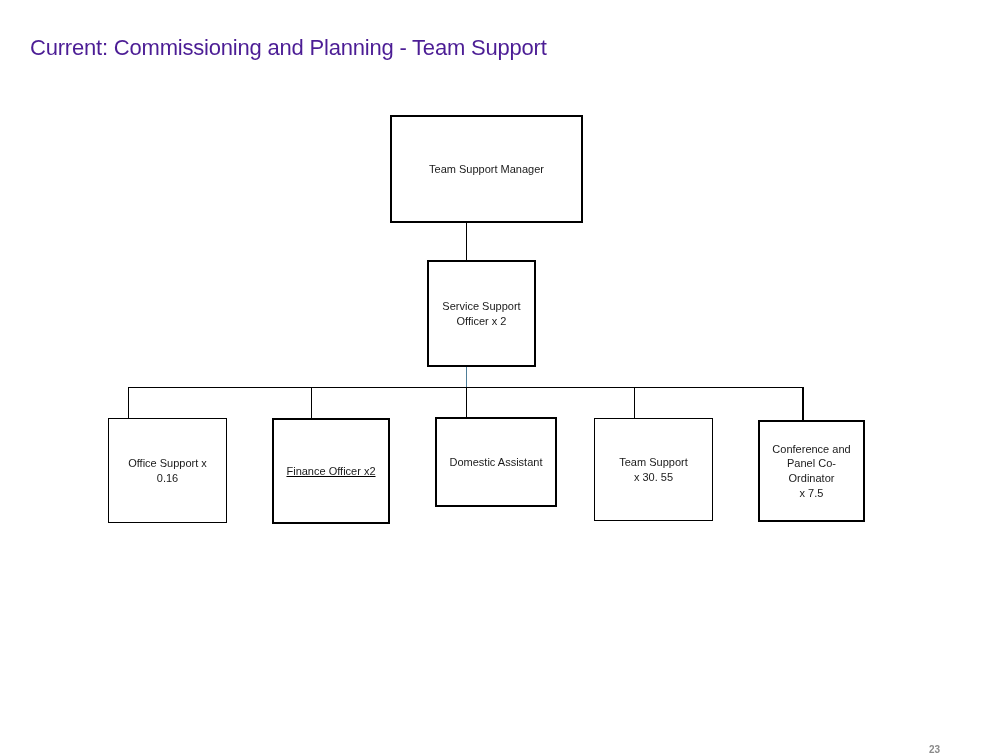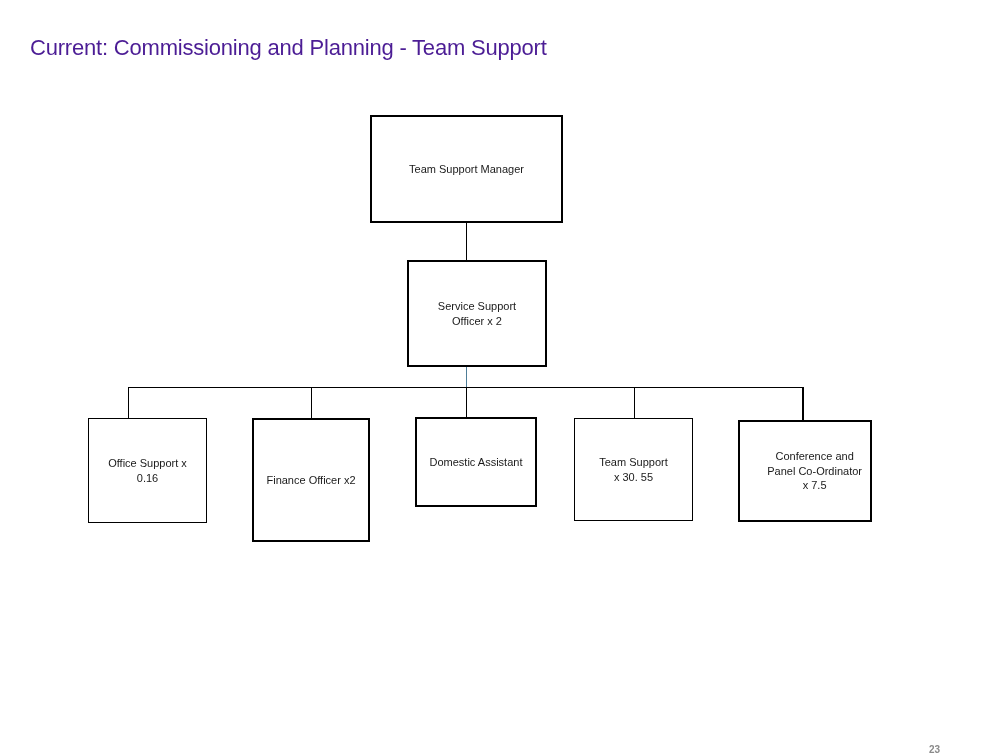--- a/index.html
+++ b/index.html
@@ -41,37 +41,38 @@
   .org-node {
     position: absolute;
     box-sizing: border-box;
     background: #ffffff;
     border: 2.5px solid #000000;
     display: flex;
     align-items: center;
     justify-content: center;
     text-align: center;
     padding: 4px 8px;
+    margin-left: 20px;
   }
   .org-node.thin {
     border-width: 1px;
   }
   .node-label {
     font-size: 11px;
     line-height: 1.32;
     color: #1a1a1a;
     white-space: pre-line;
   }
   #node-manager     { left: 370px; top: 115px; width: 193px; height: 108px; }
-  #node-service     { left: 407px; top: 260px; width: 140px; height: 107px; text-align: center; }
+  #node-service     { left: 407px; top: 260px; width: 109px; height: 107px; text-align: center; }
   #node-office      { left:  88px; top: 418px; width: 119px; height: 105px; align-items: center; }
-  #node-finance     { left: 252px; top: 418px; width: 118px; height: 124px; }
+  #node-finance     { left: 252px; top: 418px; width: 118px; height: 106px; text-decoration: underline; }
   #node-domestic    { left: 415px; top: 417px; width: 122px; height: 90px; }
   #node-team        { left: 574px; top: 418px; width: 119px; height: 103px; }
-  #node-conference  { left: 738px; top: 420px; width: 134px; height: 102px; justify-content: flex-end; }
+  #node-conference  { left: 738px; top: 420px; width: 107px; height: 102px; justify-content: flex-end; }
   .page-number {
     position: absolute;
     left: 929px;
     top: 744px;
     font-size: 10px;
     font-weight: bold;
     color: #8a8a8a;
   }
 </style>
 </head>

